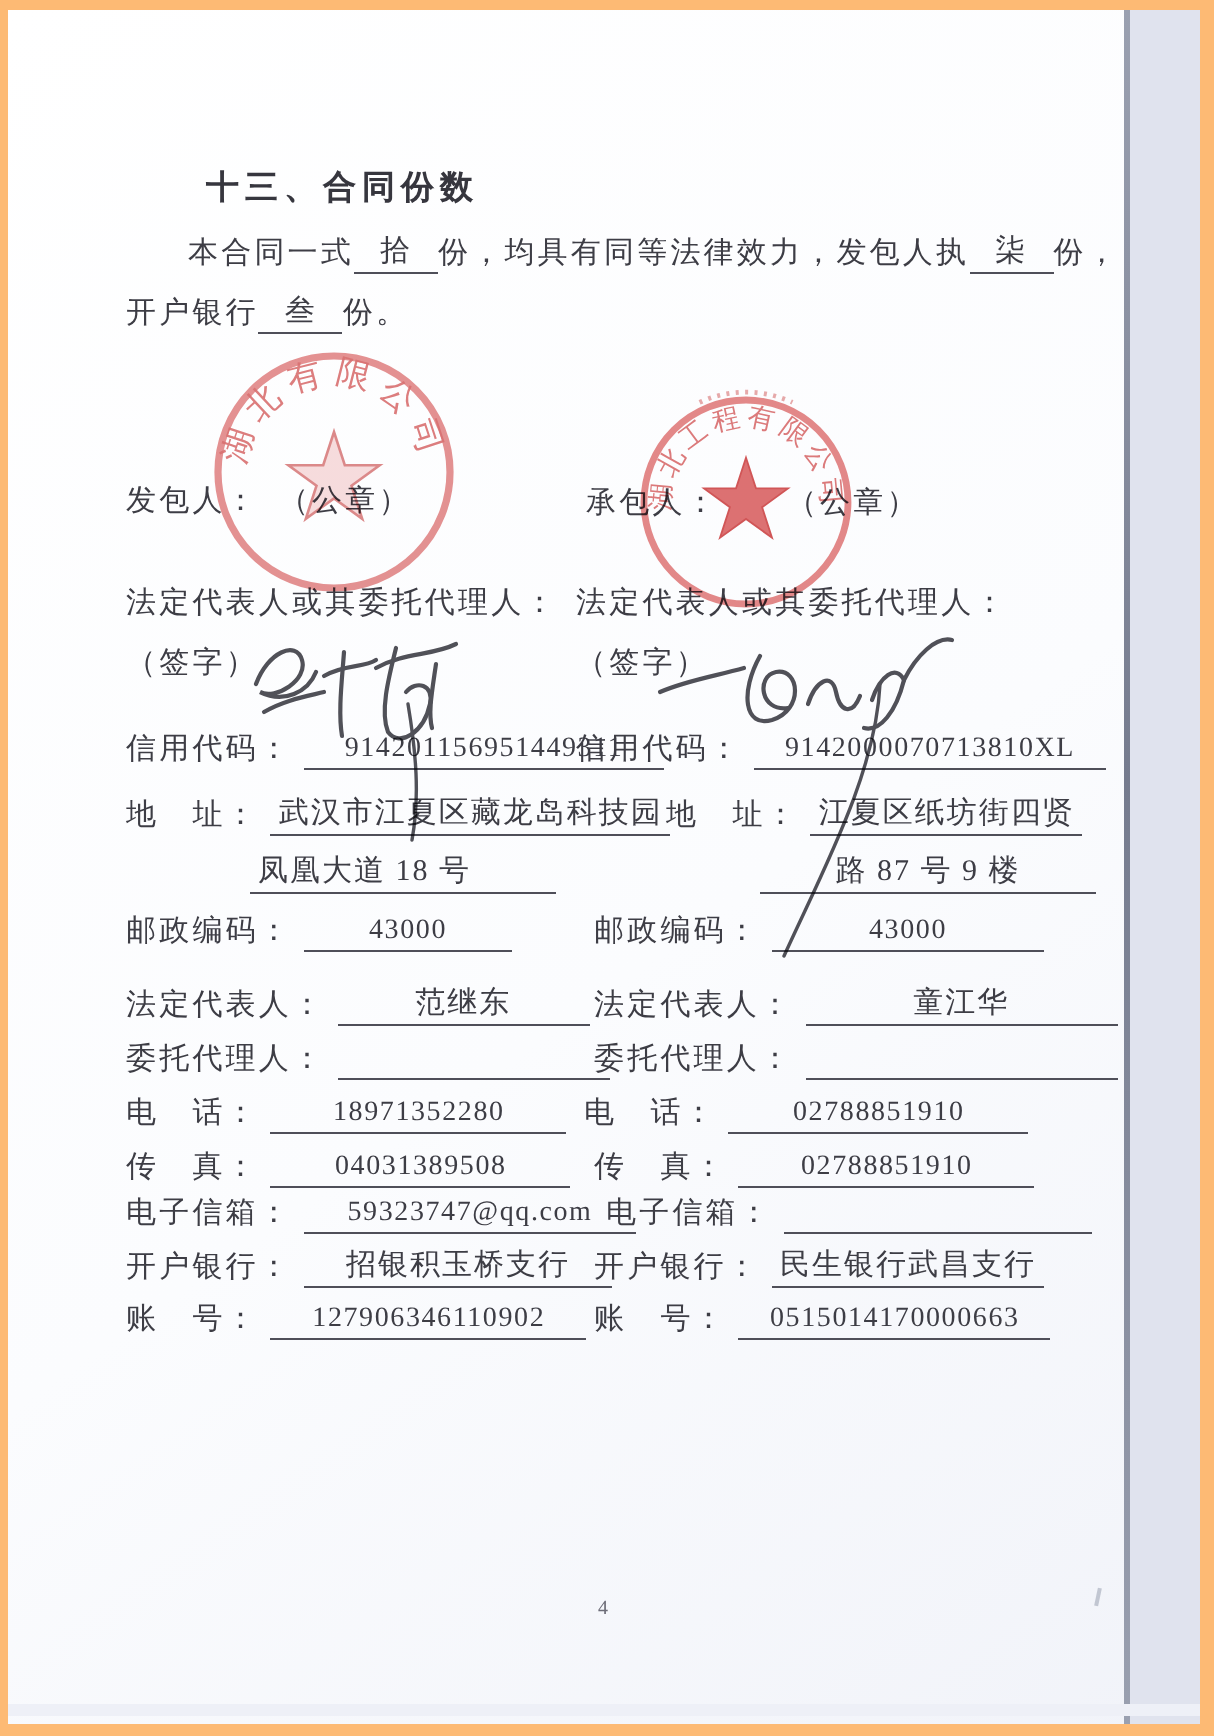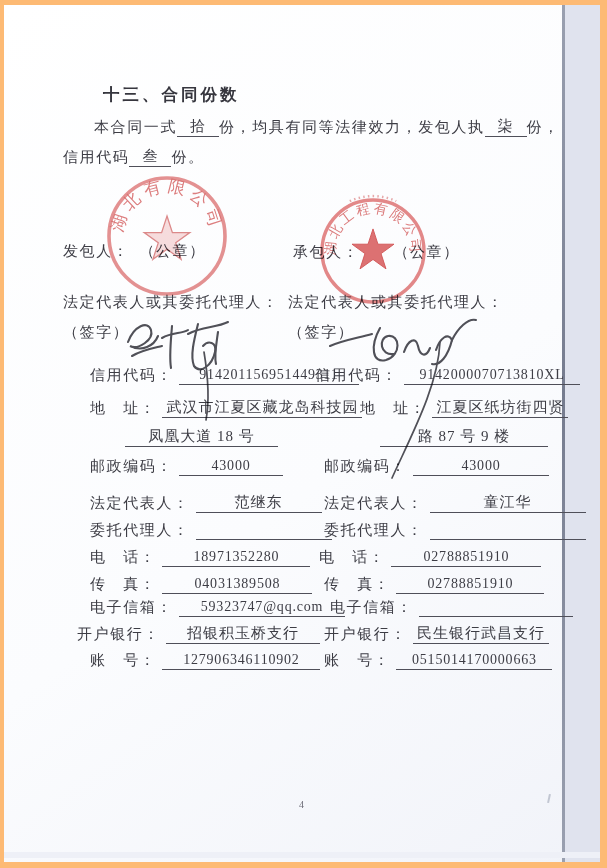--- a/index.html
+++ b/index.html
@@ -23,21 +23,21 @@
   }
   .bottom-band{
     position:absolute;left:4px;top:852px;width:596px;height:6px;background:#eef0f7;
   }
   .content{position:absolute;inset:0;color:#3d3d45;}
   .line{position:absolute;white-space:nowrap;font-size:15px;letter-spacing:1.6px;line-height:1.25;}
   .heading{
     font-family:"Liberation Sans","DejaVu Sans",sans-serif;
     font-weight:700;font-size:16.5px;letter-spacing:3px;color:#36363e;
   }
-  .lbl{margin-right:6px;margin-left:27px;}
+  .lbl{margin-right:6px;}
   .gap{display:inline-block;width:10px;}
   .gap-wide{display:inline-block;width:34px;}
   .u{
     display:inline-block;border-bottom:1.2px solid #4f4f59;
     text-align:center;vertical-align:bottom;letter-spacing:1px;
     padding:0 4px;min-height:18px;
   }
   .num{font-size:14px;letter-spacing:.8px;}
   .copies{min-width:34px;}
   .seal{position:absolute;mix-blend-mode:multiply;opacity:.9;}
@@ -56,21 +56,21 @@
   <div class="bottom-band"></div>
 
   <div class="content">
 
     <div class="line heading" style="left:103px;top:84px">十三、合同份数</div>
 
     <div class="line" style="left:94px;top:117px">
       <span>本合同一式</span><span class="u copies">拾</span><span>份，均具有同等法律效力，发包人执</span><span class="u copies">柒</span><span>份，</span>
     </div>
     <div class="line" style="left:63px;top:147px">
-      <span>信用代码</span><span class="u copies">叁</span><span>份。</span>
+      <span>开户银行</span><span class="u copies">叁</span><span>份。</span>
     </div>
 
     <div class="line" style="left:63px;top:242px">
       <span>发包人：</span><span class="gap"></span><span>（公章）</span>
     </div>
     <div class="line" style="left:293px;top:243px">
       <span>承包人：</span><span class="gap-wide"></span><span>（公章）</span>
     </div>
 
     <div class="line" style="left:63px;top:293px">法定代表人或其委托代理人：</div>
@@ -87,21 +87,21 @@
     </div>
 
     <div class="line" style="left:63px;top:398px">
       <span class="lbl">地　址：</span><span class="u">武汉市江夏区藏龙岛科技园</span>
     </div>
     <div class="line" style="left:333px;top:398px">
       <span class="lbl">地　址：</span><span class="u">江夏区纸坊街四贤</span>
     </div>
 
     <div class="line" style="left:125px;top:427px">
-      <span class="u" style="min-width:145px;text-align:center">凤凰大道 18 号</span>
+      <span class="u" style="min-width:145px;text-align:left">凤凰大道 18 号</span>
     </div>
     <div class="line" style="left:380px;top:427px">
       <span class="u" style="min-width:160px">路 87 号 9 楼</span>
     </div>
 
     <div class="line" style="left:63px;top:457px">
       <span class="lbl">邮政编码：</span><span class="u num" style="min-width:96px">43000</span>
     </div>
     <div class="line" style="left:297px;top:457px">
       <span class="lbl">邮政编码：</span><span class="u num" style="min-width:128px">43000</span>
@@ -135,21 +135,21 @@
       <span class="lbl">传　真：</span><span class="u num" style="min-width:140px">02788851910</span>
     </div>
 
     <div class="line" style="left:63px;top:598px">
       <span class="lbl">电子信箱：</span><span class="u num" style="min-width:158px">59323747@qq.com</span>
     </div>
     <div class="line" style="left:303px;top:598px">
       <span class="lbl">电子信箱：</span><span class="u" style="min-width:146px"></span>
     </div>
 
-    <div class="line" style="left:50px;top:624px">
+    <div class="line" style="left:63px;top:624px">
       <span class="lbl">开户银行：</span><span class="u" style="min-width:146px">招银积玉桥支行</span>
     </div>
     <div class="line" style="left:297px;top:624px">
       <span class="lbl">开户银行：</span><span class="u">民生银行武昌支行</span>
     </div>
 
     <div class="line" style="left:63px;top:651px">
       <span class="lbl">账　号：</span><span class="u num" style="min-width:150px">127906346110902</span>
     </div>
     <div class="line" style="left:297px;top:651px">

